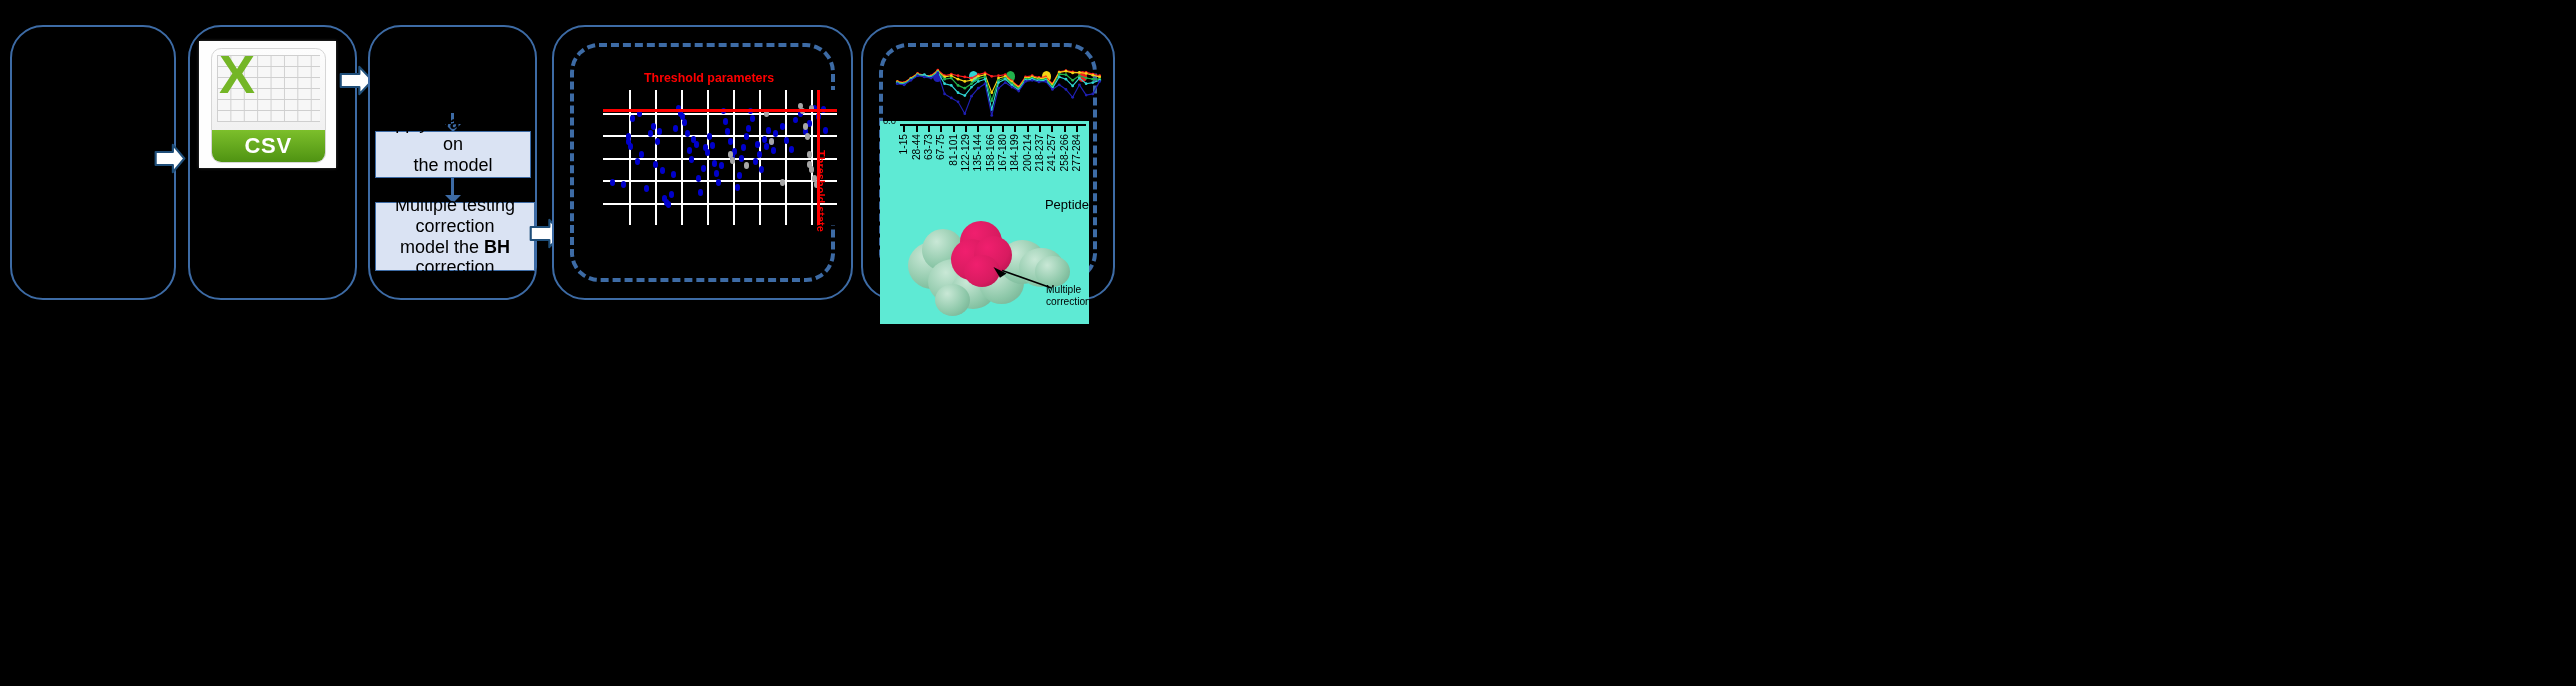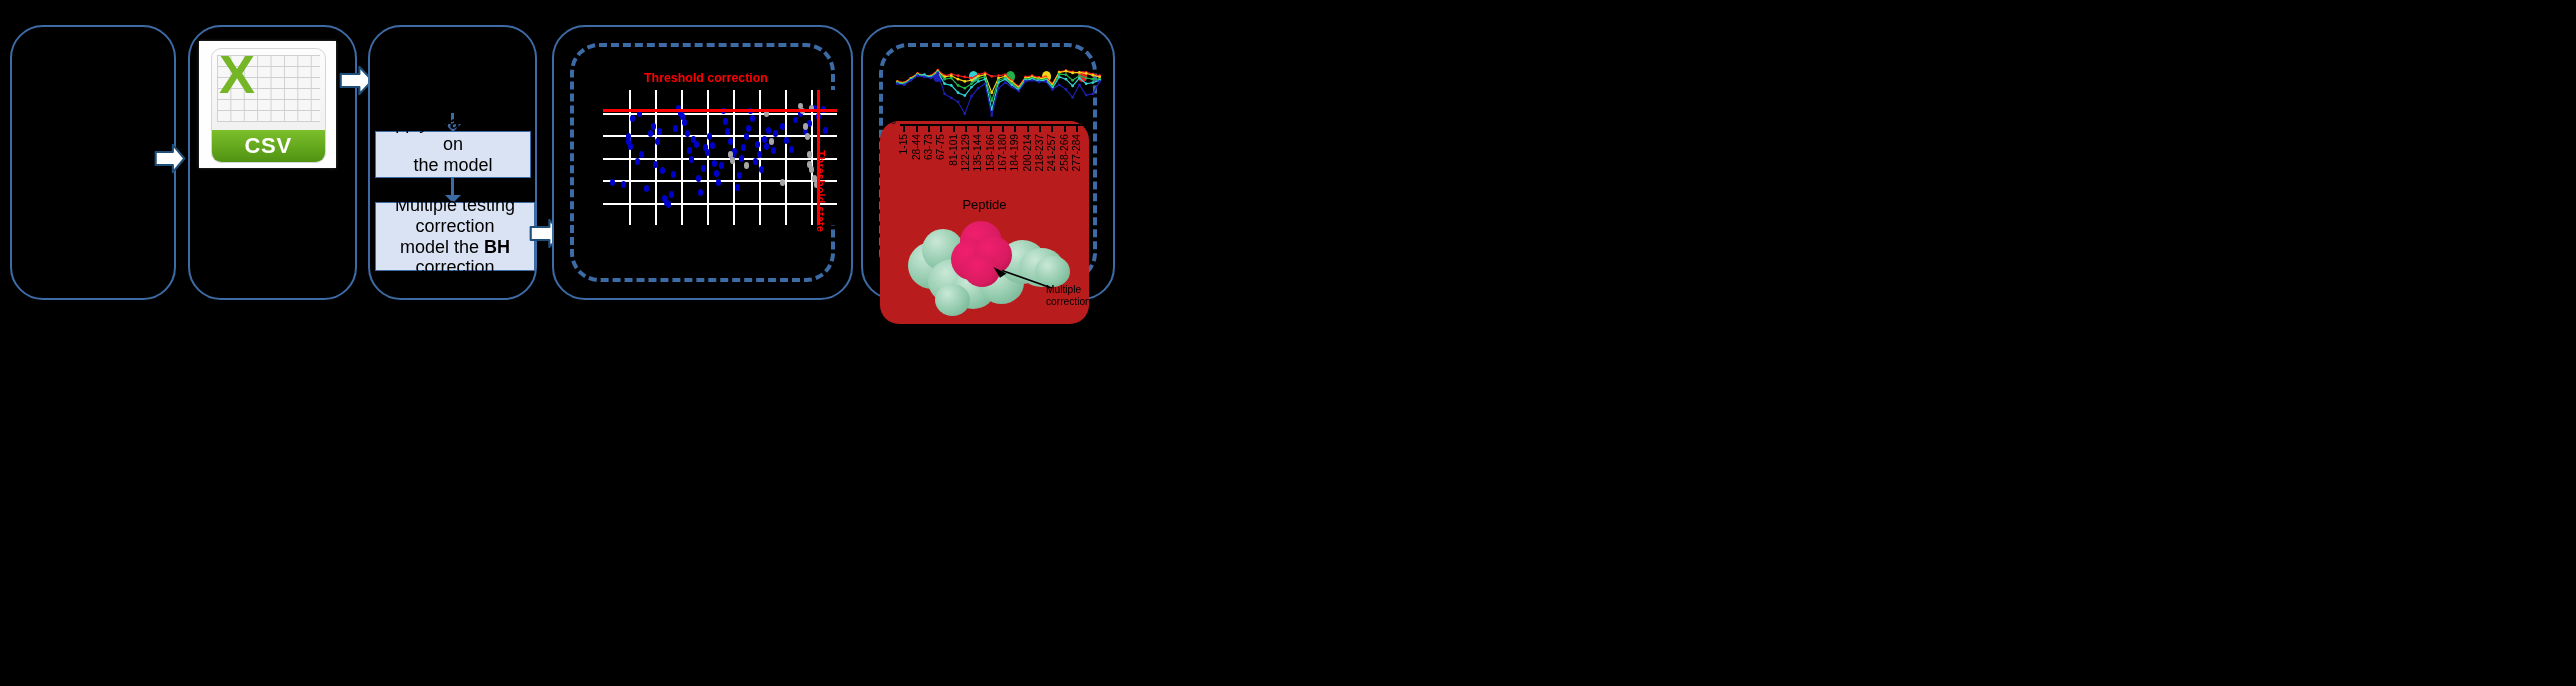--- a/index.html
+++ b/index.html
@@ -70,27 +70,27 @@
   .dot.b{background:#0000cc;}
   .dot.g{background:#a6a6a6;}
   .sc-vlabel{position:absolute;color:#ff0000;font-size:11px;font-weight:bold;white-space:nowrap;
              writing-mode:vertical-rl;text-orientation:mixed;}
 
   
   .pept-lines{position:absolute;left:893px;top:57px;width:211px;height:61px;}
   .legend-dots{position:absolute;left:933px;top:71px;width:160px;height:10.2px;}
   .ldot{position:absolute;width:9.4px;height:11px;border-radius:50%;top:0;}
 
-  .white-card{position:absolute;left:880px;top:121px;width:209px;height:203px;background:#b91c1c;overflow:hidden;border-radius:19px;}
+  .white-card{position:absolute;left:880px;top:121px;width:209px;height:203px;background:#5eead4;overflow:hidden;}
   .wc-axis{position:absolute;left:20.4px;top:2.9px;right:2.9px;height:2.2px;background:#000;}
   .wc-ytick{position:absolute;left:2.9px;top:-5.8px;font-size:9.4px;color:#000;}
   .xtick{position:absolute;top:5.1px;width:1.5px;height:5.8px;background:#000;}
   .xlab{position:absolute;top:13px;font-size:10.2px;color:#000;white-space:nowrap;
         writing-mode:vertical-rl;transform:rotate(180deg);}
-  .wc-xtitle{position:absolute;left:0;right:0;top:76px;text-align:center;font-size:13px;color:#000;}
+  .wc-xtitle{position:absolute;left:0;right:0;top:76px;text-align:right;font-size:13px;color:#000;}
 
   .prot{position:absolute;left:26px;top:96px;width:167px;height:102px;}
   .blob{position:absolute;border-radius:50%;}
   .blob.gr{background:radial-gradient(circle at 35% 30%,#c9e8d6,#8cc7a8 60%,#6ba88a);}
   .blob.pk{background:radial-gradient(circle at 35% 30%,#f01f6e,#d81b60 60%,#a81247);}
   .bind-note{position:absolute;left:140px;top:67px;font-size:10.2px;line-height:1.15;color:#000;}
   .bind-arrow{position:absolute;left:86px;top:49px;width:61px;height:25px;}
 </style>
 </head>
 <body>
@@ -149,21 +149,21 @@
 
   <div class="barrow" id="barrow-3">
     <svg width="35" height="33" viewBox="0 0 48 46">
       <polygon points="2,14 28,14 28,4 46,23 28,42 28,32 2,32" fill="#ffffff" stroke="#1f4e79" stroke-width="3" stroke-linejoin="round"></polygon>
     </svg>
   </div>
 
   <div class="panel inner-dashed" id="panel-4"></div>
 
   <div class="scatter-wrap">
-    <div class="sc-title">Threshold correction</div>
+    <div class="sc-title">Threshold parameters</div>
     <div class="sc-plot" id="sc-plot">
         <div class="gl-v" style="left: 26px;"></div>
         <div class="gl-v" style="left: 52px;"></div>
         <div class="gl-v" style="left: 78px;"></div>
         <div class="gl-v" style="left: 104px;"></div>
         <div class="gl-v" style="left: 130px;"></div>
         <div class="gl-v" style="left: 156px;"></div>
         <div class="gl-v" style="left: 182px;"></div>
         <div class="gl-v" style="left: 208px;"></div>
         <div class="gl-h" style="top: 22.5px;"></div>

